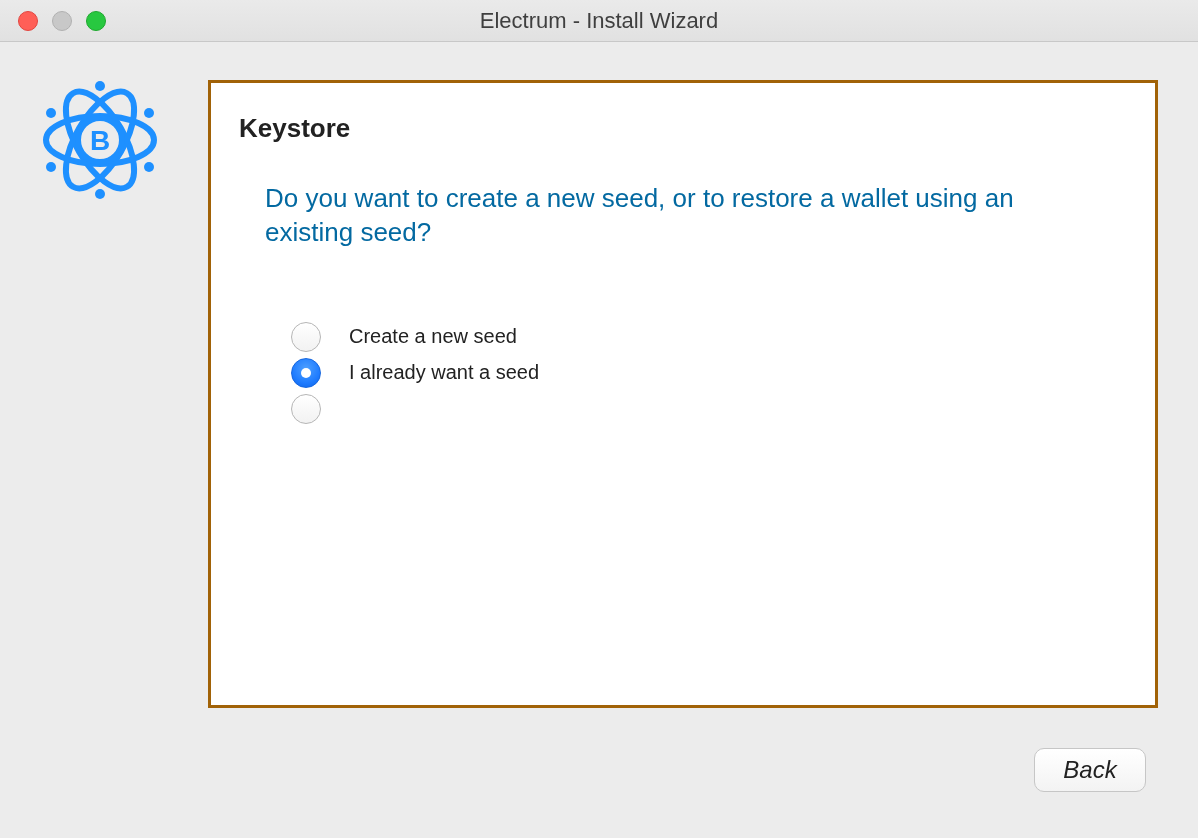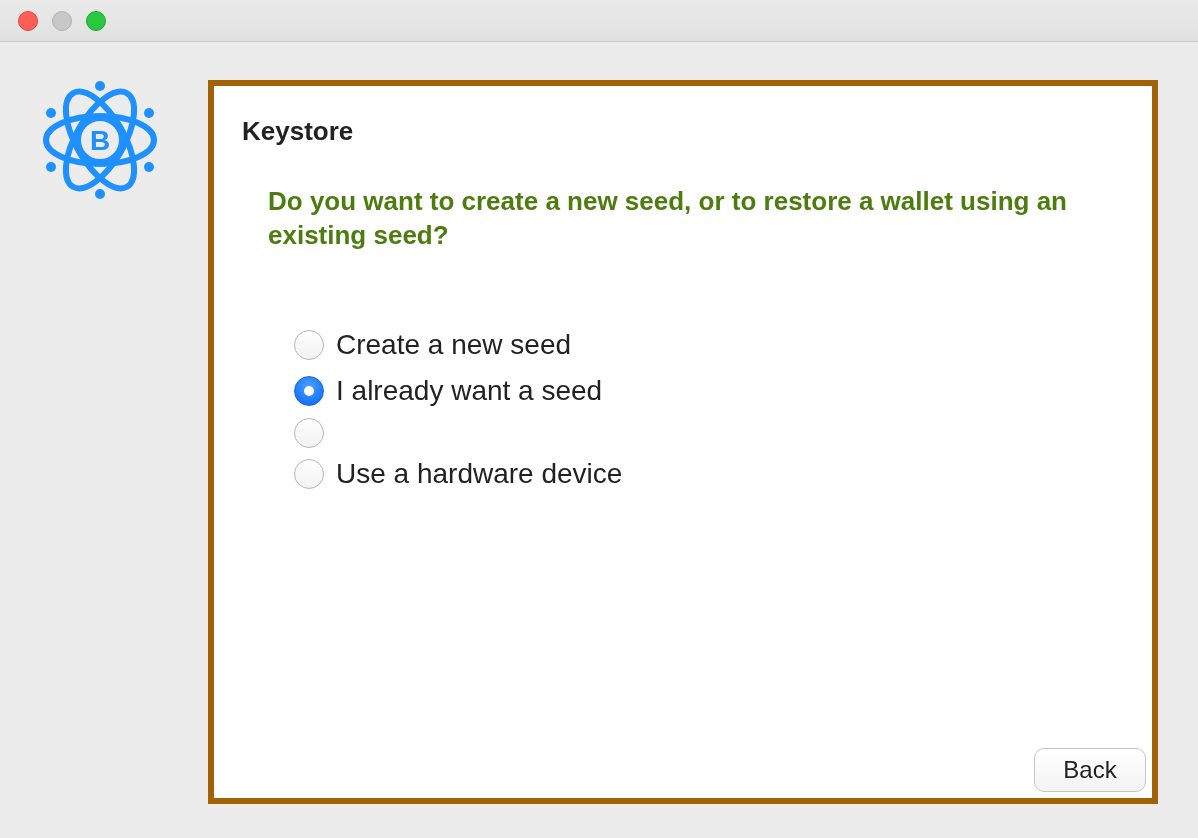--- a/index.html
+++ b/index.html
@@ -49,51 +49,51 @@
     padding: 38px 40px 0 40px;
     gap: 28px;
   }
 
   .logo-col { width: 140px; flex: 0 0 140px; }
   .logo-wrap { width: 120px; height: 120px; margin-left: 0; }
   .logo-wrap svg { width: 100%; height: 100%; }
 
   .panel {
     flex: 1;
-    height: 724px;
+    height: 628px;
     background: #fff;
-    border: 6px solid #a16207;
+    border: 3px solid #a16207;
     padding: 30px 28px;
     position: relative;
   }
   .panel h2 {
     font-size: 26px;
     font-weight: 700;
     margin-bottom: 38px;
   }
   .panel .question {
     font-size: 26px;
     line-height: 1.3;
-    color: #4d7c0f;
+    color: #0369a1;
     padding-left: 26px;
     padding-right: 20px;
-    font-weight: 700;
+    font-weight: 400;
   }
   .options {
     margin-top: 72px;
     padding-left: 52px;
     display: flex;
     flex-direction: column;
     gap: 6px;
   }
   .opt {
     display: flex;
     align-items: center;
-    gap: 12px;
-    font-size: 28px;
+    gap: 28px;
+    font-size: 20px;
     line-height: 1.45;
     cursor: default;
   }
   .radio {
     width: 30px; height: 30px;
     border-radius: 50%;
     border: 1px solid #b6b6b6;
     background: linear-gradient(#ffffff,#f2f2f2);
     flex: 0 0 30px;
     position: relative;
@@ -123,20 +123,21 @@
   .btn {
     min-width: 112px;
     height: 44px;
     border-radius: 10px;
     font-size: 24px;
     padding: 0 22px;
     display: flex;
     align-items: center;
     justify-content: center;
     cursor: default;
+    font-style: italic;
   }
   .btn-back {
     background: linear-gradient(#ffffff,#f3f3f3);
     border: 1px solid #c6c6c6;
     color: #222;
   }
   .btn-next {
     background: linear-gradient(#4aa3ff,#1f7cff 50%,#0a62e8);
     border: 1px solid #0a5ed6;
     color: #fff;
@@ -144,20 +145,21 @@
 </style>
 </head>
 <body>
 
 <div class="titlebar">
   <div class="traffic-lights">
     <div class="traffic-light tl-close"></div>
     <div class="traffic-light tl-min"></div>
     <div class="traffic-light tl-zoom"></div>
   </div>
+  <div class="title">Electrum  -  Install Wizard</div>
 </div>
 
 <div class="body-area">
 
   <div class="logo-col">
     <div class="logo-wrap">
       <svg viewBox="0 0 120 120">
         <g fill="none" stroke="#1e90ff" stroke-width="6">
           <ellipse cx="60" cy="60" rx="54" ry="24"></ellipse>
           <ellipse cx="60" cy="60" rx="54" ry="24" transform="rotate(60 60 60)"></ellipse>
@@ -186,23 +188,19 @@
         <span class="radio"></span>
         <span>Create a new seed</span>
       </label>
       <label class="opt">
         <span class="radio selected"></span>
         <span>I already want a seed</span>
       </label>
       <label class="opt">
         <span class="radio"></span>
       </label>
-      <label class="opt">
-        <span class="radio"></span>
-        <span>Use a hardware device</span>
-      </label>
     </div>
   </div>
 </div>
 
 <div class="footer">
   <div class="btn btn-back">Back</div>
 </div>
 
 </body></html>

